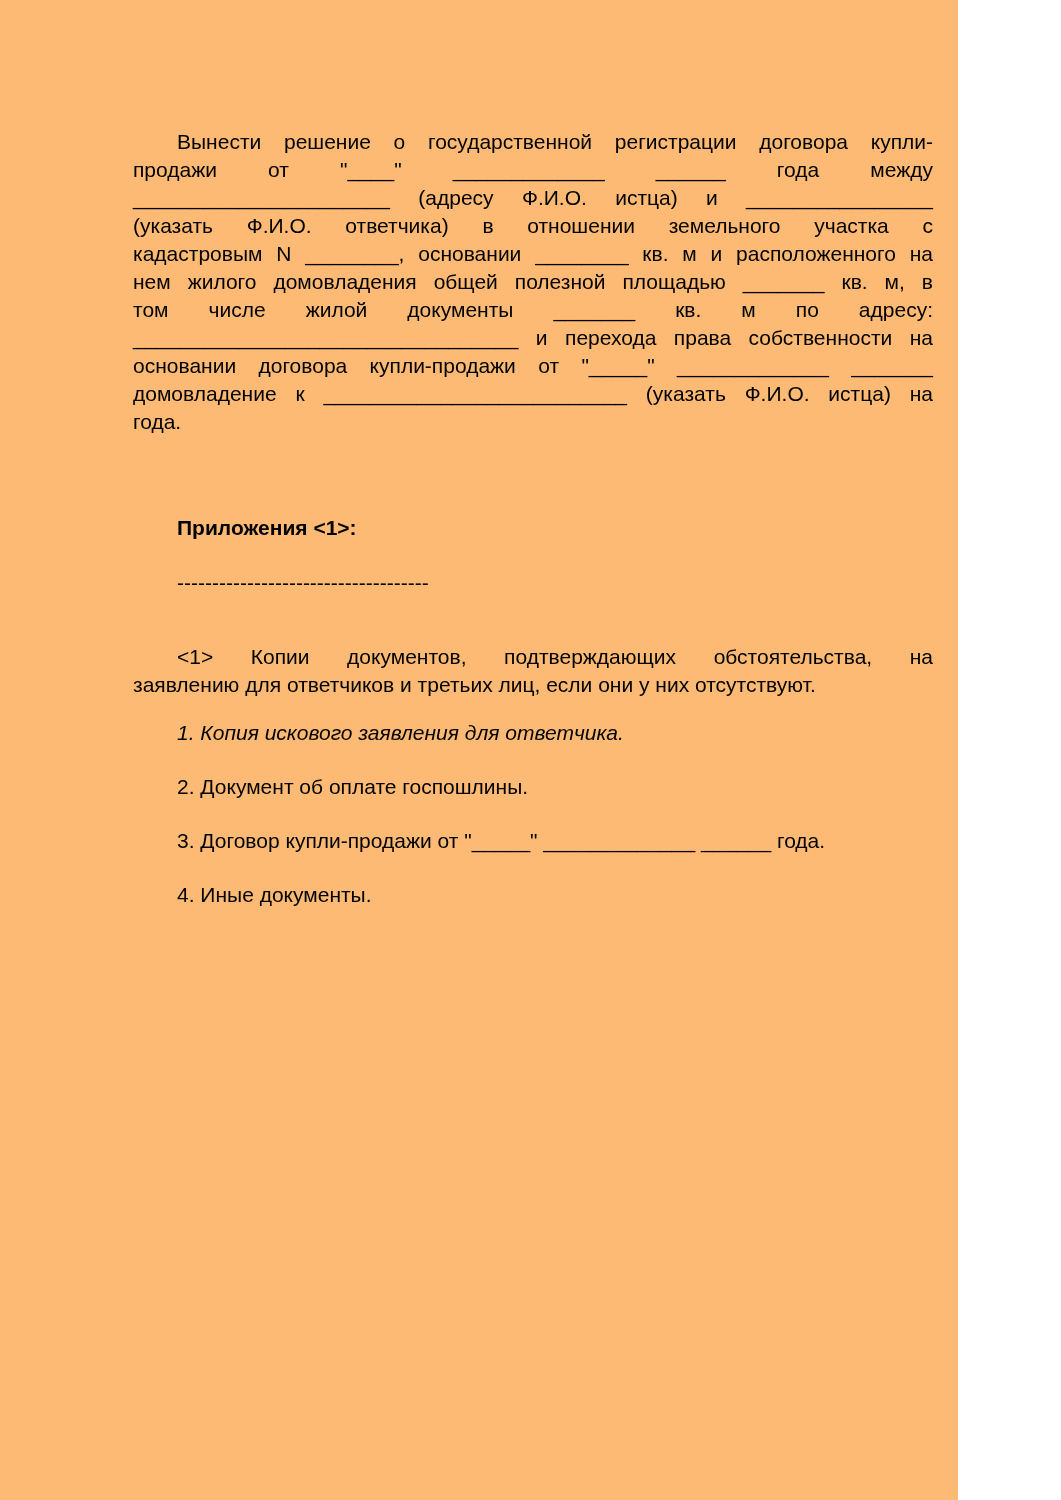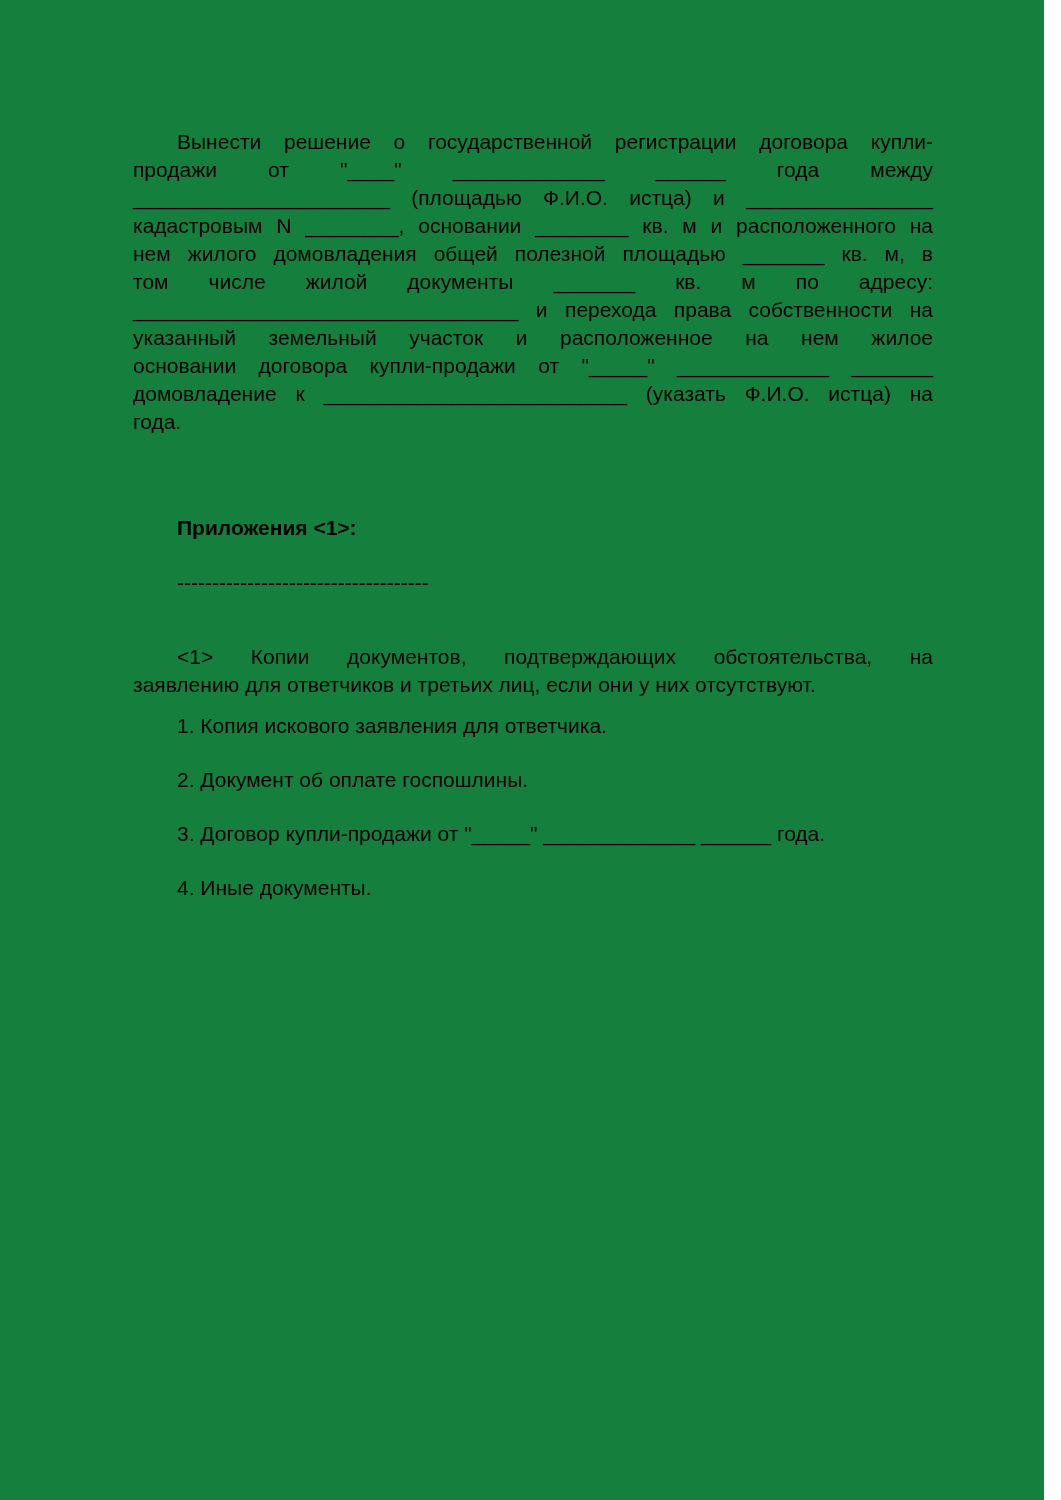--- a/index.html
+++ b/index.html
@@ -1,57 +1,57 @@
 <!DOCTYPE html>
 <html><head>
 <meta charset="utf-8">
 <style>
   * { box-sizing: border-box; }
   html, body { margin: 0; padding: 0; background: #ffffff; }
   .page {
     position: relative;
-    width: 1044px;
+    width: 958px;
     height: 1500px;
-    background: #15803d;
+    background: #fdba74;
     color: #000000;
     font-family: "Liberation Sans", sans-serif;
     font-size: 21px;
     line-height: 28px;
     overflow: hidden;
   }
   .content {
     position: absolute;
     left: 133px;
     top: 128px;
     width: 800px;
   }
   .line { min-height: 28px; white-space: nowrap; }
   .jl { text-align: justify; text-align-last: justify; }
   .ind { text-indent: 44px; }
   .attachments-heading { margin-top: 78px; font-weight: bold; }
   .separator-line { margin-top: 27px; letter-spacing: 0; }
   .footnote { margin-top: 46px; }
   .list-item { margin-top: 26px; }
-  .list-item.first { margin-top: 13px; }
+  .list-item.first { margin-top: 20px; font-style: italic; }
 </style>
 </head>
 <body>
 
 <div class="page">
   <div class="content">
 
     <div class="paragraph petition-paragraph">
       <div class="line jl ind">Вынести решение о государственной регистрации договора купли-</div>
       <div class="line jl">продажи от "____" _____________ ______ года между</div>
-      <div class="line jl">______________________ (площадью Ф.И.О. истца) и ________________</div>
+      <div class="line jl">______________________ (адресу Ф.И.О. истца) и ________________</div>
+      <div class="line jl">(указать Ф.И.О. ответчика) в отношении земельного участка с</div>
       <div class="line jl">кадастровым N ________, основании ________ кв. м и расположенного на</div>
       <div class="line jl">нем жилого домовладения общей полезной площадью _______ кв. м, в</div>
       <div class="line jl">том числе жилой документы _______ кв. м по адресу:</div>
       <div class="line jl">_________________________________ и перехода права собственности на</div>
-      <div class="line jl">указанный земельный участок и расположенное на нем жилое</div>
       <div class="line jl">основании договора купли-продажи от "_____" _____________ _______</div>
       <div class="line jl">домовладение к __________________________ (указать Ф.И.О. истца) на</div>
       <div class="line">года.</div>
     </div>
 
     <div class="line ind attachments-heading">Приложения &lt;1&gt;:</div>
 
     <div class="line ind separator-line">------------------------------------</div>
 
     <div class="paragraph footnote">

